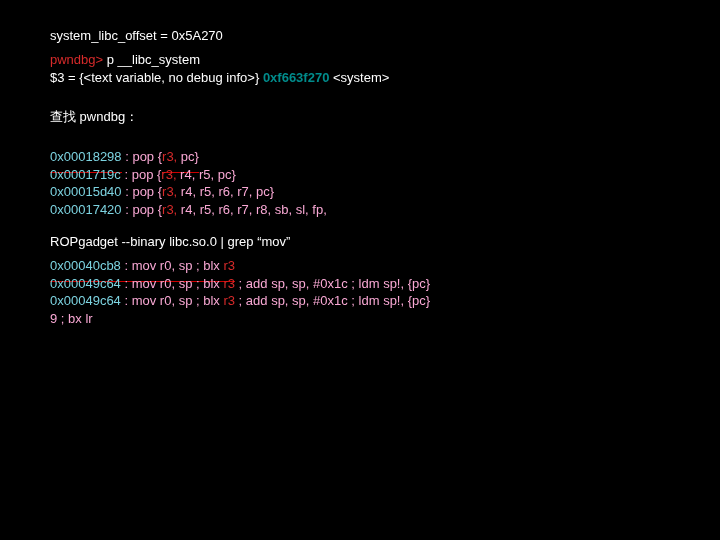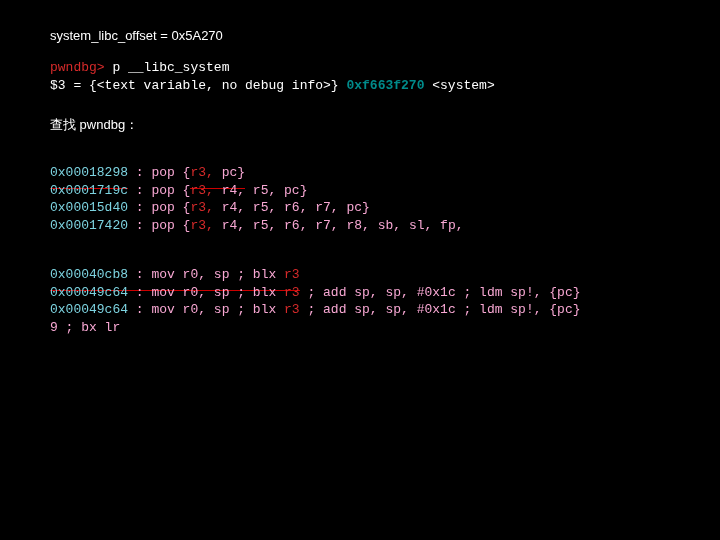--- a/index.html
+++ b/index.html
@@ -16,24 +16,24 @@
   }
   .slide {
     padding: 28px 50px 20px 50px;
   }
   .heading {
     color: #fff;
     font-size: 13px;
     margin: 0 0 8px 0;
   }
   .term {
-    font-family: Liberation Mono, monospace;
+    font-family: Liberation Sans, sans-serif;
     font-size: 13px;
     line-height: 1.35;
-    margin: 16px 0 10px 0;
+    margin: 8px 0 10px 0;
     white-space: pre;
   }
   .term .white { color: #fff; }
   .term .red   { color: #d62a2a; }
   .term .gray  { color: #f9a8d4; }
   .term .cyan  { color: #7dd3e0; }
   .term .tealb { color: #008b8b; font-weight: bold; }
   .underline-red {
     border-bottom: 1px solid #c00;
     padding-bottom: 8px;
@@ -60,19 +60,20 @@
   <div class="sp"></div>
 
 
   <div class="term"><span class="cyan underline-red">0x00018298</span><span class="gray"> : pop {</span><span class="red underline-red">r3,</span><span class="gray underline-red"> pc}</span>
 <span class="cyan">0x0001719c</span><span class="gray"> : pop {</span><span class="red">r3,</span><span class="gray"> r4, r5, pc}</span>
 <span class="cyan">0x00015d40</span><span class="gray"> : pop {</span><span class="red">r3,</span><span class="gray"> r4, r5, r6, r7, pc}</span>
 <span class="cyan">0x00017420</span><span class="gray"> : pop {</span><span class="red">r3,</span><span class="gray"> r4, r5, r6, r7, r8, sb, sl, fp,</span></div>
 
   <div class="sp"></div>
 
+  <p class="heading">ROPgadget --binary libc.so.0 | grep “mov”</p>
 
   <div class="term"><span class="cyan underline-red">0x00040cb8</span><span class="gray underline-red"> : mov r0, sp ; blx </span><span class="red underline-red">r3</span>
 <span class="cyan">0x00049c64</span><span class="gray"> : mov r0, sp ; blx </span><span class="red">r3 </span><span class="gray">; add sp, sp, #0x1c ; ldm sp!, {pc}</span>
 <span class="cyan">0x00049c64</span><span class="gray"> : mov r0, sp ; blx </span><span class="red">r3 </span><span class="gray">; add sp, sp, #0x1c ; ldm sp!, {pc}</span>
 <span class="gray">9 ; bx lr</span></div>
 
 </div>
 
 </body></html>

